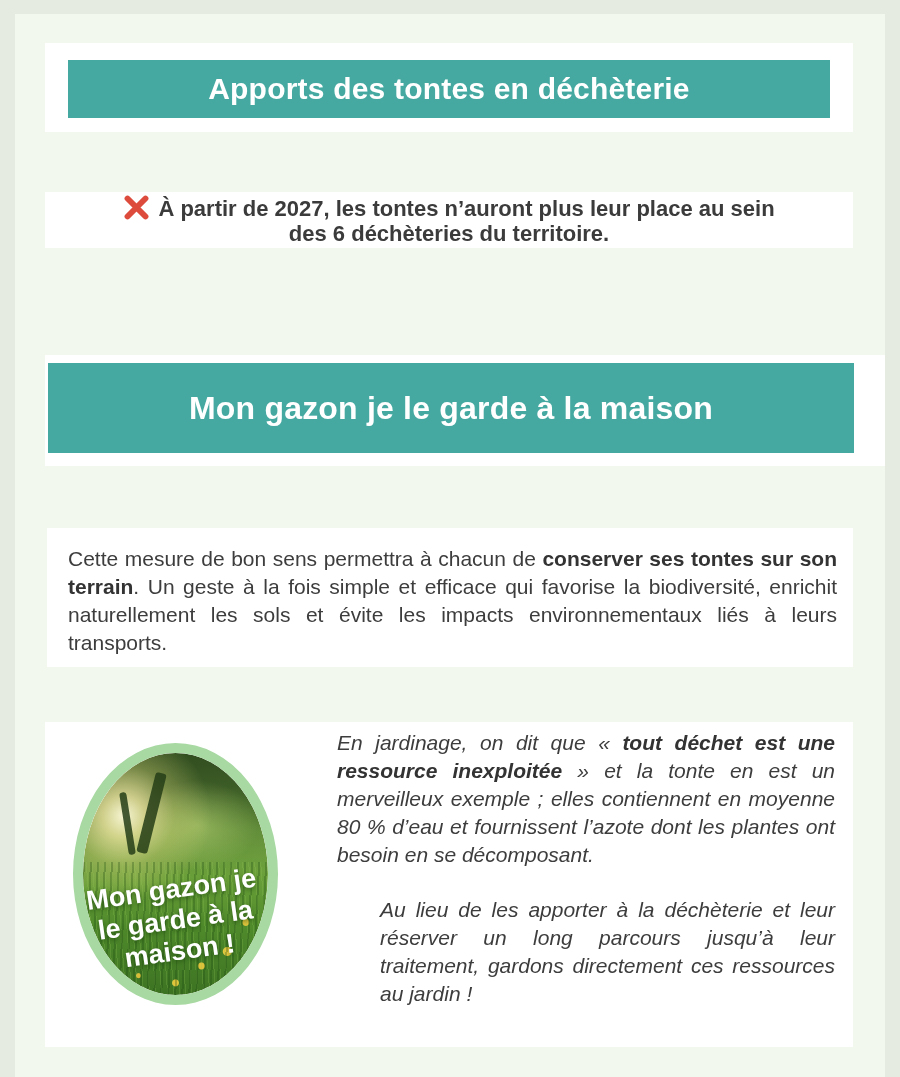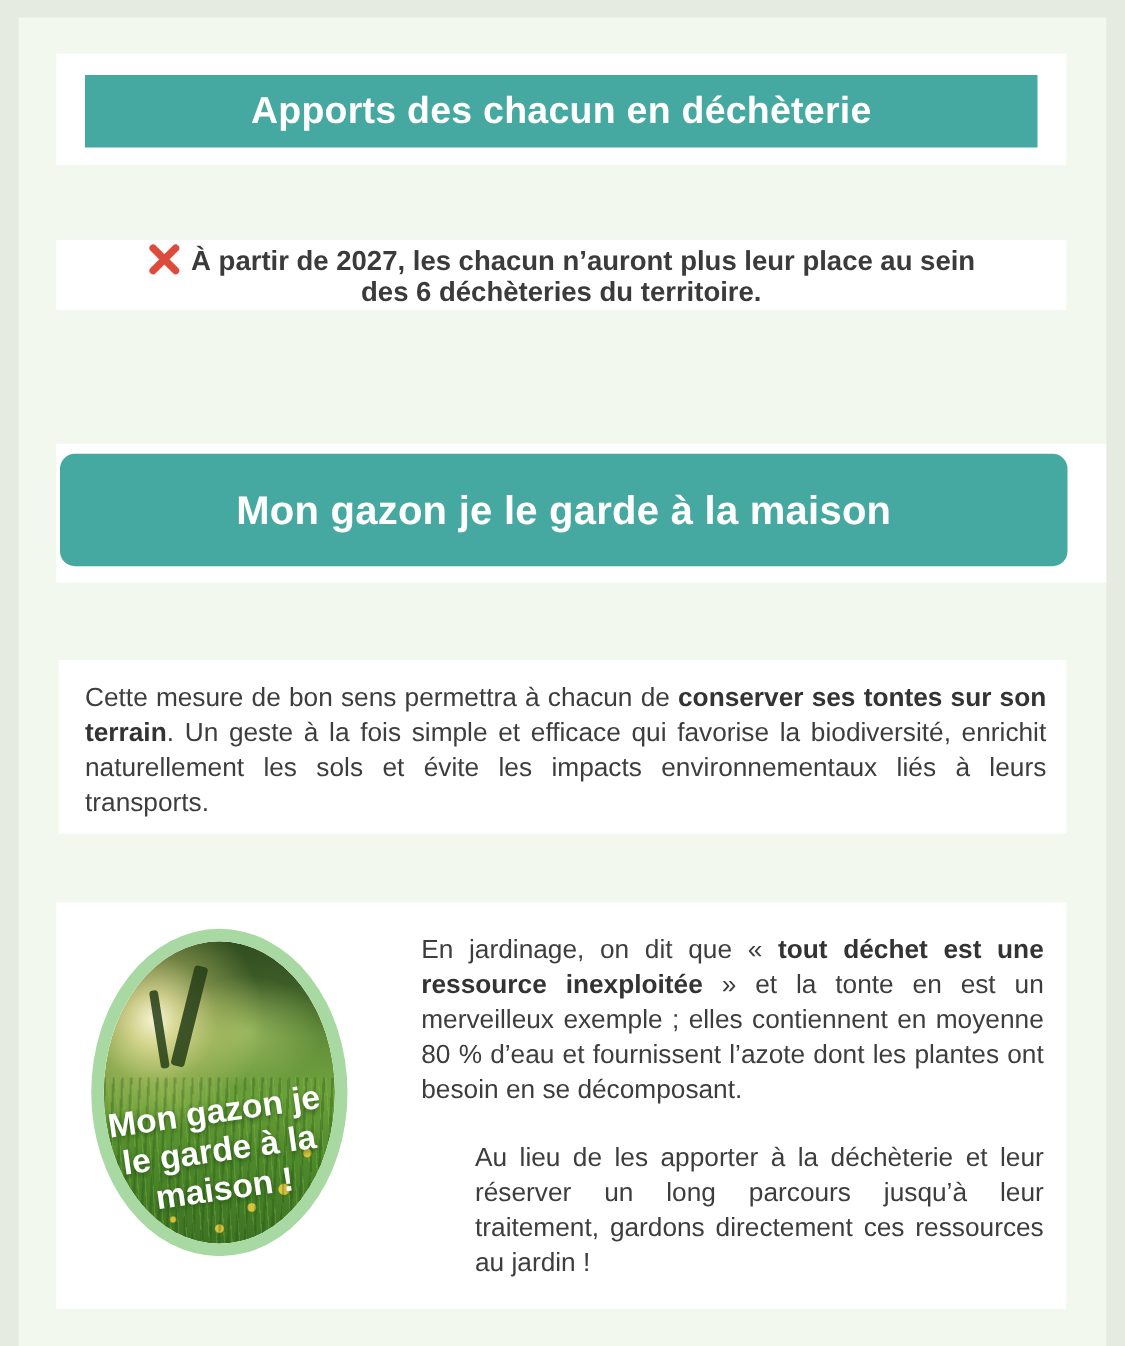--- a/index.html
+++ b/index.html
@@ -31,21 +31,21 @@
   .card2 { left: 30px; top: 178px; width: 808px; height: 56px;
     display: flex; align-items: center; justify-content: center; }
   .notice-text {
     margin: 0; text-align: center; font-weight: bold;
     font-size: 22px; line-height: 25px; color: #3b3b3b;
   }
   .cross { display: inline-block; width: 27px; height: 27px; vertical-align: -5px; margin-right: 8px; }
 
   
   .banner2block { left: 30px; top: 341px; width: 840px; height: 111px; }
-  .banner2 { left: 3px; top: 8px; width: 806px; height: 90px; border-radius: 12px; }
+  .banner2 { left: 3px; top: 8px; width: 806px; height: 90px; }
   .banner2 h2 { font-size: 32px; }
 
   
   .card3 { left: 32px; top: 514px; width: 806px; height: 139px; padding: 17px 16px 0 21px; }
   .para {
     margin: 0; font-size: 21px; line-height: 28px;
     text-align: justify; color: #3d3d3d;
   }
   .para b { color: #333333; }
 
@@ -87,39 +87,39 @@
   }
   .trunk1 { left: 34%; top: 8%; width: 11px; height: 34%; transform: rotate(14deg); }
   .trunk2 { left: 22%; top: 16%; width: 7px; height: 26%; transform: rotate(-9deg); }
   .caption {
     position: absolute; left: 0; right: 0; top: 50%;
     text-align: center; transform: rotate(-8deg);
     color: #ffffff; font-weight: bold;
     font-size: 27px; line-height: 31px;
     text-shadow: 0 2px 4px rgba(20,60,10,0.55);
   }
-  .feature-text { position: absolute; left: 292px; top: 24px; width: 498px; }
+  .feature-text { position: absolute; left: 292px; top: 7px; width: 498px; font-style: italic; }
   .feature-text .para + .para { margin-top: 27px; margin-left: 43px; }
 </style>
 </head>
 <body>
 
 <div class="inner">
 
   <section class="card card1">
     <div class="banner banner1">
-      <h1>Apports des chacun en déchèterie</h1>
+      <h1>Apports des tontes en déchèterie</h1>
     </div>
   </section>
 
   <section class="card card2">
     <p class="notice-text">
       <svg class="cross" viewBox="0 0 24 24" aria-hidden="true">
         <path d="M4 4 L20 20 M20 4 L4 20" stroke="#dd4b3c" stroke-width="5.2" stroke-linecap="round" fill="none"></path>
-      </svg><span>À partir de 2027, les chacun n’auront plus leur place au sein</span><br>
+      </svg><span>À partir de 2027, les tontes n’auront plus leur place au sein</span><br>
       <span>des 6 déchèteries du territoire.</span>
     </p>
   </section>
 
   <section class="card banner2block">
     <div class="banner banner2">
       <h2>Mon gazon je le garde à la maison</h2>
     </div>
   </section>
 

